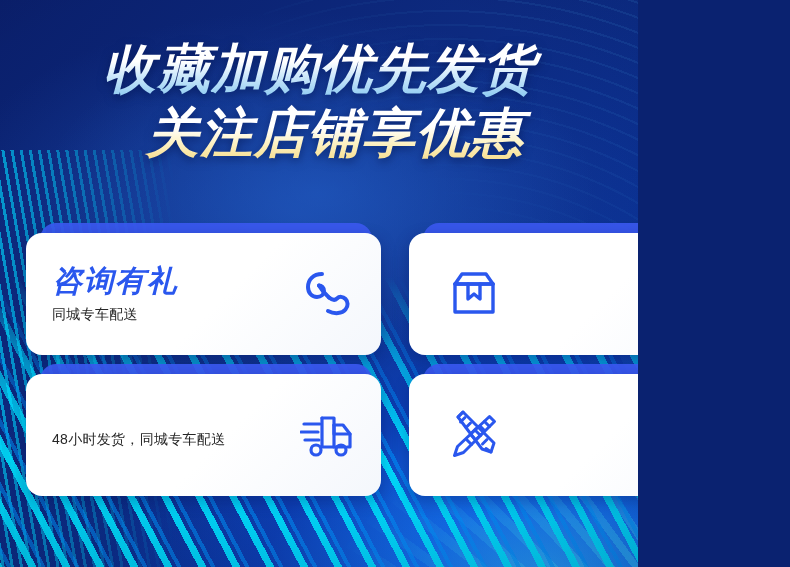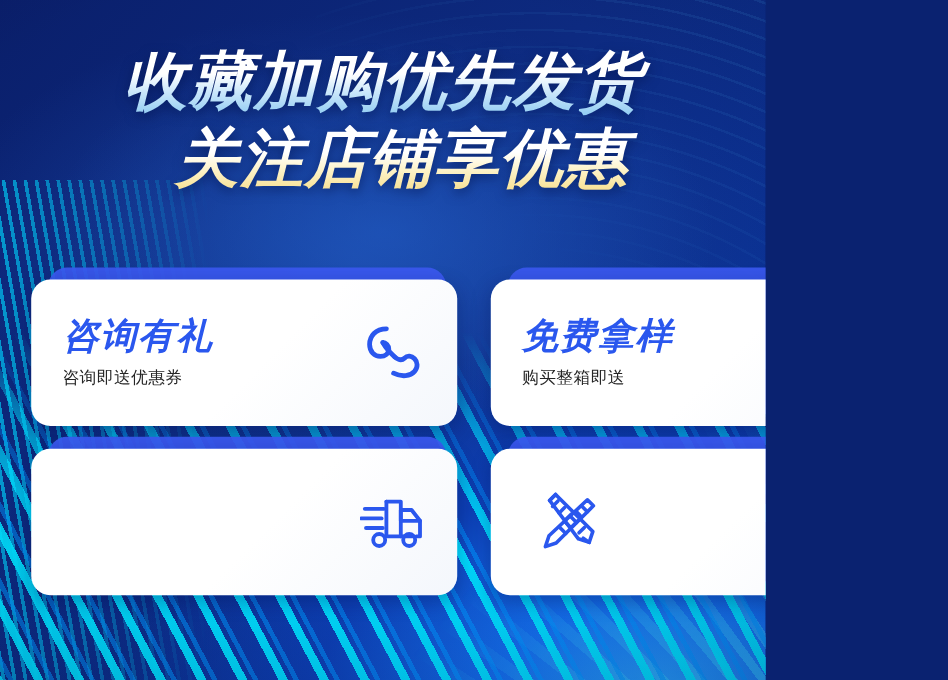--- a/index.html
+++ b/index.html
@@ -200,54 +200,51 @@
     <div class="hl-line hl-2">关注店铺享优惠</div>
   </div>
 
   <div class="grid">
 
     <div class="card-wrap">
       <div class="card-plate"></div>
       <div class="card">
         <div class="card-text">
           <div class="card-title">咨询有礼</div>
-          <div class="card-sub">咨询即送优惠券</div>
+          <div class="card-sub">同城专车配送</div>
         </div>
         <div class="card-icon">
           <svg width="56" height="56" viewBox="0 0 56 56" fill="none" stroke="#2a57ee" stroke-width="4" stroke-linecap="round" stroke-linejoin="round">
             <path d="M22 8 C13 8 8 14 8 21 C8 27 12 31 17 31 C21 31 24 28.5 24 25 C24 21.5 21.5 19.5 19 19.5"></path>
             <path d="M19 19.5 C21 23 24.5 27.5 29 31.5"></path>
             <path d="M29 31.5 C32 34 35 34.5 37 32.5 C39.5 30 43 30.5 45.5 33 C48 35.5 48.5 40 45.5 43.5 C42 47.5 35 48.5 28 45"></path>
           </svg>
         </div>
       </div>
     </div>
 
     <div class="card-wrap">
       <div class="card-plate"></div>
       <div class="card">
-        <div class="card-text">
-          <div class="card-title">免费拿样</div>
-          <div class="card-sub">购买整箱即送</div>
-        </div>
         <div class="card-icon">
           <svg width="54" height="54" viewBox="0 0 54 54" fill="none" stroke="#2a57ee" stroke-width="3.4" stroke-linecap="round" stroke-linejoin="round">
             <path d="M8 17 L15 7 L39 7 L46 17 Z"></path>
             <path d="M8 17 L8 45 L46 45 L46 17"></path>
             <path d="M8 17 L46 17"></path>
             <path d="M21 17 L21 32 L27 27 L33 32 L33 17"></path>
           </svg>
         </div>
       </div>
     </div>
 
     <div class="card-wrap">
       <div class="card-plate"></div>
       <div class="card">
         <div class="card-text">
+          <div class="card-sub">48小时发货，同城专车配送</div>
         </div>
         <div class="card-icon">
           <svg width="56" height="48" viewBox="0 0 56 48" fill="none" stroke="#2a57ee" stroke-width="3.2" stroke-linecap="round" stroke-linejoin="round">
             <path d="M4 13 L20 13"></path>
             <path d="M1 21 L18 21"></path>
             <path d="M5 29 L19 29"></path>
             <path d="M22 7 L22 36 L44 36"></path>
             <path d="M22 7 L34 7 L34 36"></path>
             <path d="M34 14 L43 14 L50 23 L50 36 L47 36"></path>
             <path d="M34 14 L34 23 L50 23"></path>

